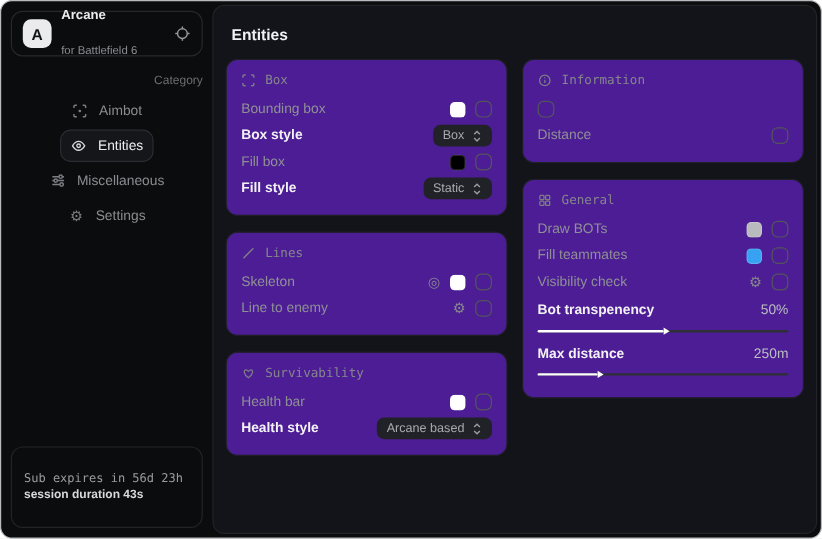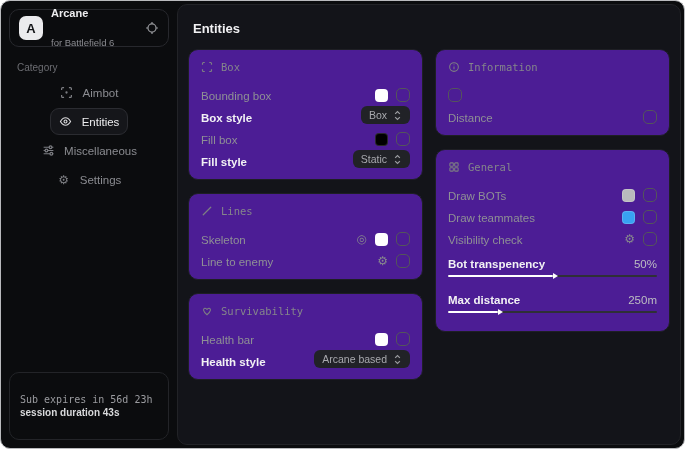--- a/index.html
+++ b/index.html
@@ -20,21 +20,21 @@
   }
   .logo {
     width:24px; height:24px; border-radius:7px; background:#ebebed; color:#121316;
     display:flex; align-items:center; justify-content:center;
     font-weight:bold; font-size:13px;
   }
   .app-meta { display:flex; flex-direction:column; line-height:1.15;gap:18px; }
   .app-name { font-size:11px; font-weight:bold; color:#ededef; }
   .app-sub  { font-size:9.5px; color:#8b8c91; }
   .app-card .icon-right { margin-left:auto; color:#97989c; display:flex; }
-  .category { margin:15px 0 5px 8px; font-size:10px; color:#6c6d72; }
+  .category { margin:15px 0 5px 8px; font-size:10px; color:#6c6d72;text-align:right; }
   .nav { display:flex; flex-direction:column;align-items:center; }
   .nav-item {
     display:flex; align-items:center; gap:9px; height:27px; margin:1px 0;
     padding:0 8px; border-radius:9px; border:1px solid transparent;
     color:#8b8c91; font-size:11.5px; cursor:default;
   }
   .nav-item .nav-icon { display:flex; width:14px; justify-content:center; color:#7d7e83; font-size:12px; line-height:1; }
   .nav-item.selected { background:#15161a; border-color:#2b2c31; color:#ededef; }
   .nav-item.selected .nav-icon { color:#d9d9db; }
   .side-footer {
@@ -53,21 +53,21 @@
   .col { width:238px; display:flex; flex-direction:column; gap:13px; }
   .panel {
     background:#4c1d95; border:1px solid #1e1f24; border-radius:10px;
     padding:9px 12px 11px 12px;
   }
   .panel-header {
     display:flex; align-items:center; gap:8px; margin:2px 0 7px 0;
     color:#85868b; font-family:"DejaVu Sans Mono", monospace; font-size:10.5px;
   }
   .panel-header .ph-icon { display:flex; color:#7d7e83; }
-  .row { display:flex; align-items:flex-end; min-height:22px; }
+  .row { display:flex; align-items:center; min-height:22px; }
   .row-label { flex:1; font-size:11.5px; color:#8f9095; }
   .row-label.bright { color:#f2f2f4; font-weight:bold; font-size:11.5px; }
   .controls { display:flex; align-items:center; gap:8px; }
   .swatch { width:13px; height:13px; border-radius:4px; border:1px solid rgba(255,255,255,0.16); }
   .checkbox { width:14px; height:14px; border:1.5px solid #54555b; border-radius:5px; background:transparent; }
   .dropdown {
     display:flex; align-items:center; gap:6px; background:#212227;
     border-radius:6px; padding:3px 8px; color:#a8a9ae; font-size:10.5px;
   }
   .dropdown .dd-icon { display:flex; color:#9a9b9f; }
@@ -338,21 +338,21 @@
 
           <div class="row">
             <span class="row-label">Draw BOTs</span>
             <span class="controls">
               <span class="swatch" style="background-color: rgb(185, 186, 189);"></span>
               <span class="checkbox"></span>
             </span>
           </div>
 
           <div class="row">
-            <span class="row-label">Draw teammates</span>
+            <span class="row-label">Fill teammates</span>
             <span class="controls">
               <span class="swatch" style="background-color: rgb(56, 162, 242);"></span>
               <span class="checkbox"></span>
             </span>
           </div>
 
           <div class="row">
             <span class="row-label">Visibility check</span>
             <span class="controls">
               <span class="gear-glyph">⚙</span>

